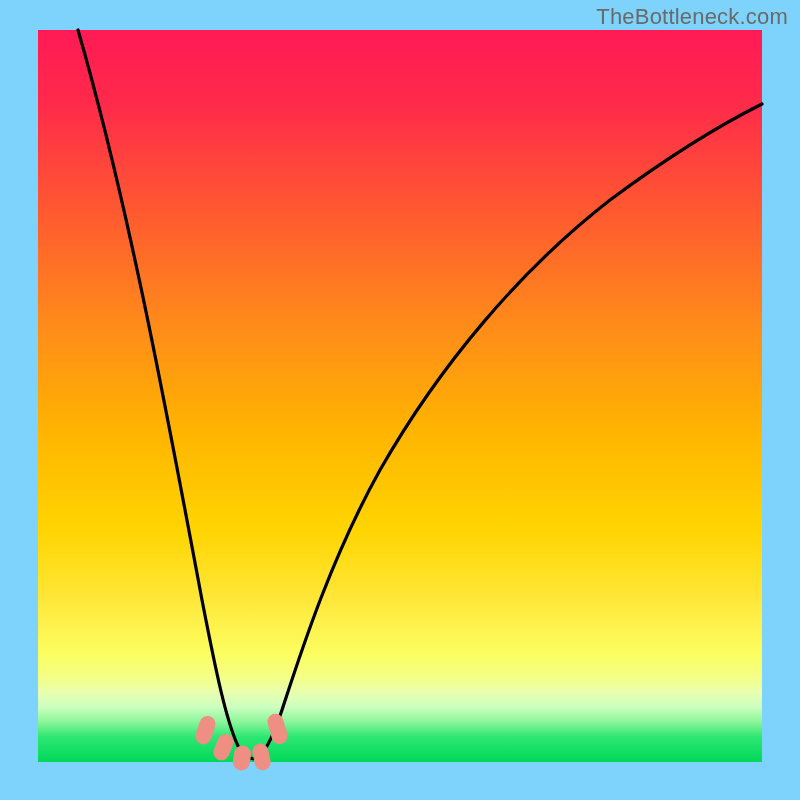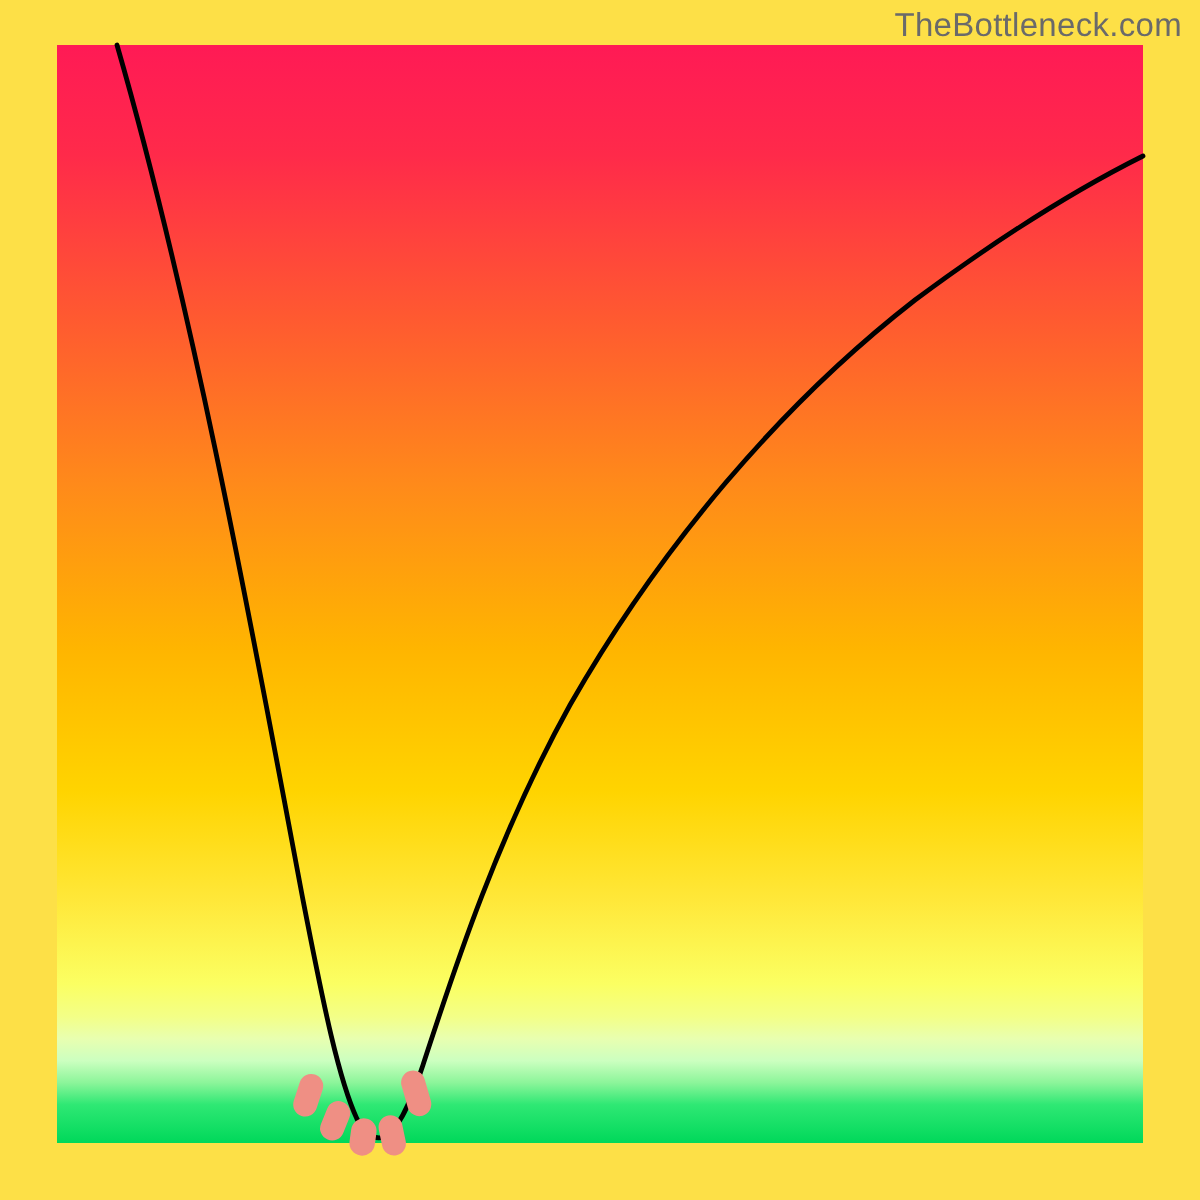--- a/index.html
+++ b/index.html
@@ -9,21 +9,21 @@
     height: 800px;
     background: #000;
     overflow: hidden;
     font-family: Arial, Helvetica, sans-serif;
   }
   .frame {
     position: absolute;
     top: 0; left: 0;
     width: 800px;
     height: 800px;
-    background: #fde047;
+    background: #7dd3fc;
   }
   .watermark {
     position: absolute;
     top: 4px;
     right: 12px;
     color: #6a6a6a;
     font-size: 22px;
     letter-spacing: 0.2px;
     z-index: 10;
   }

